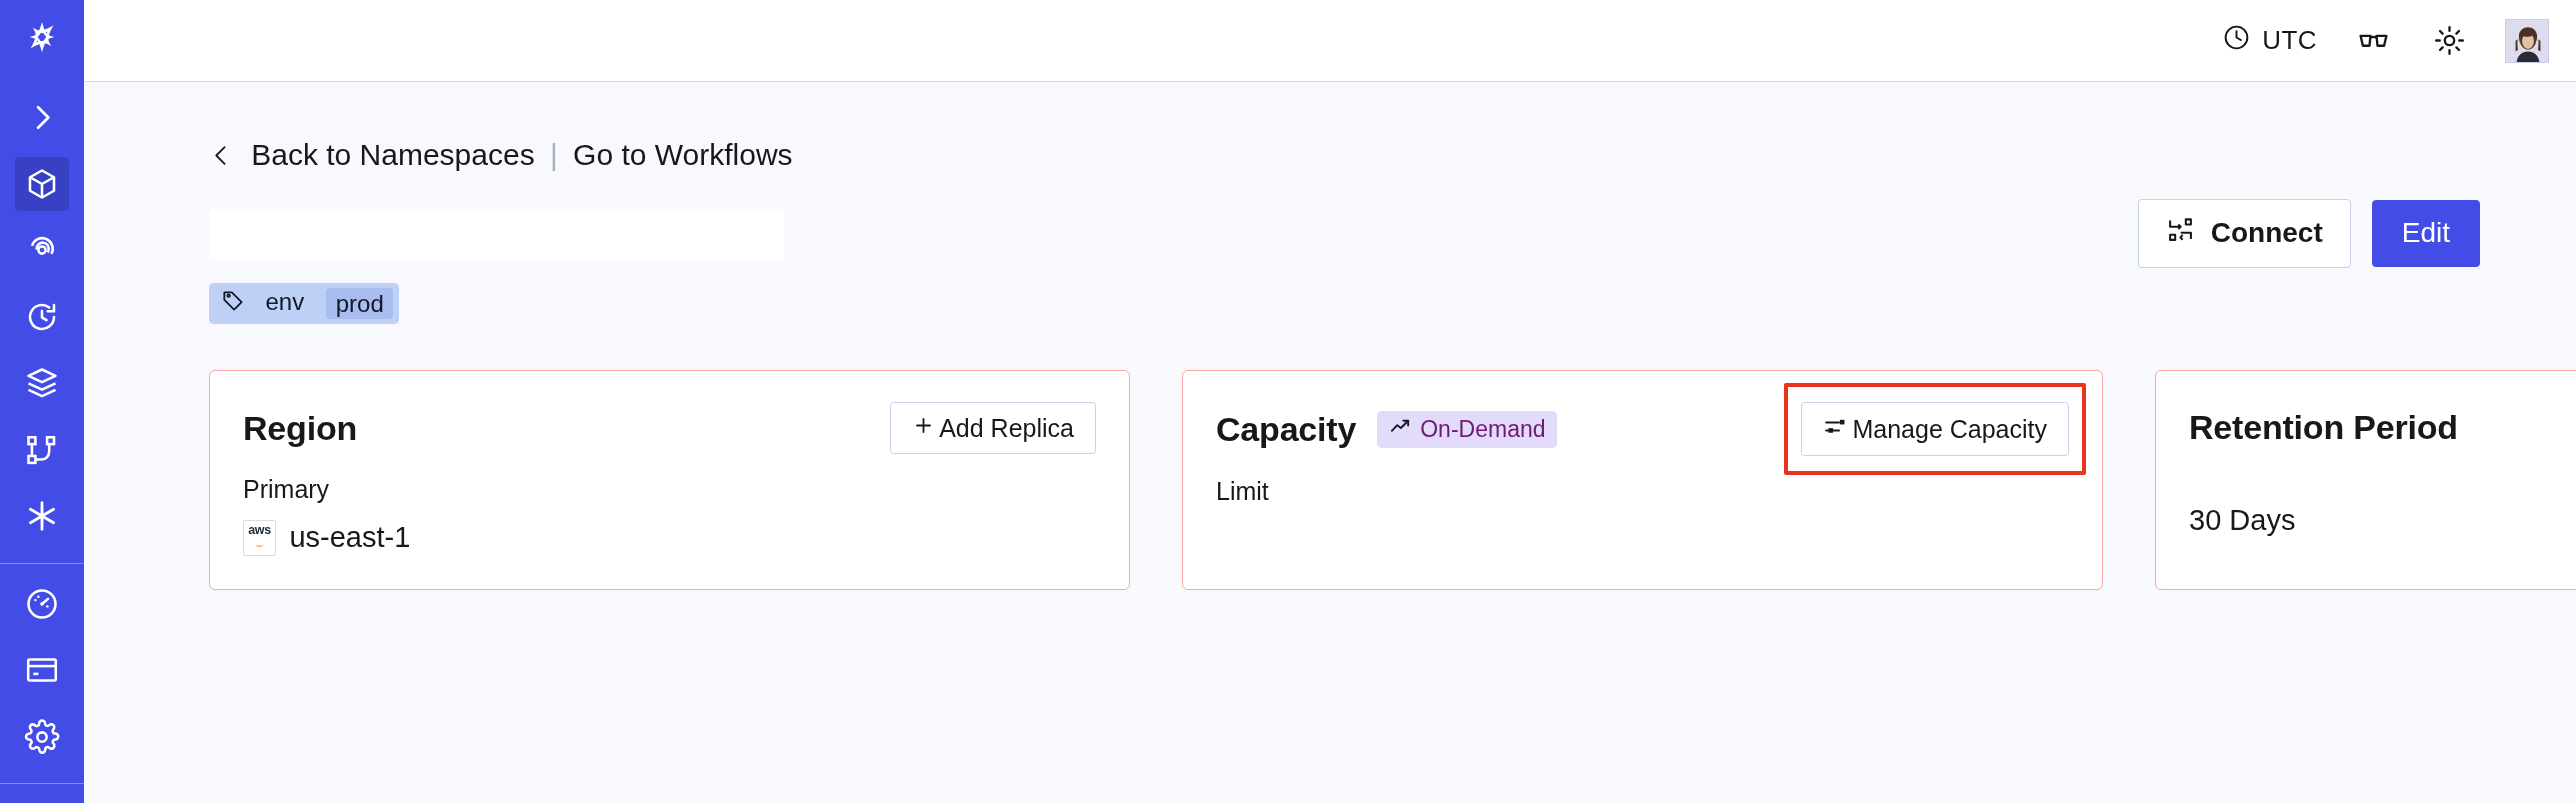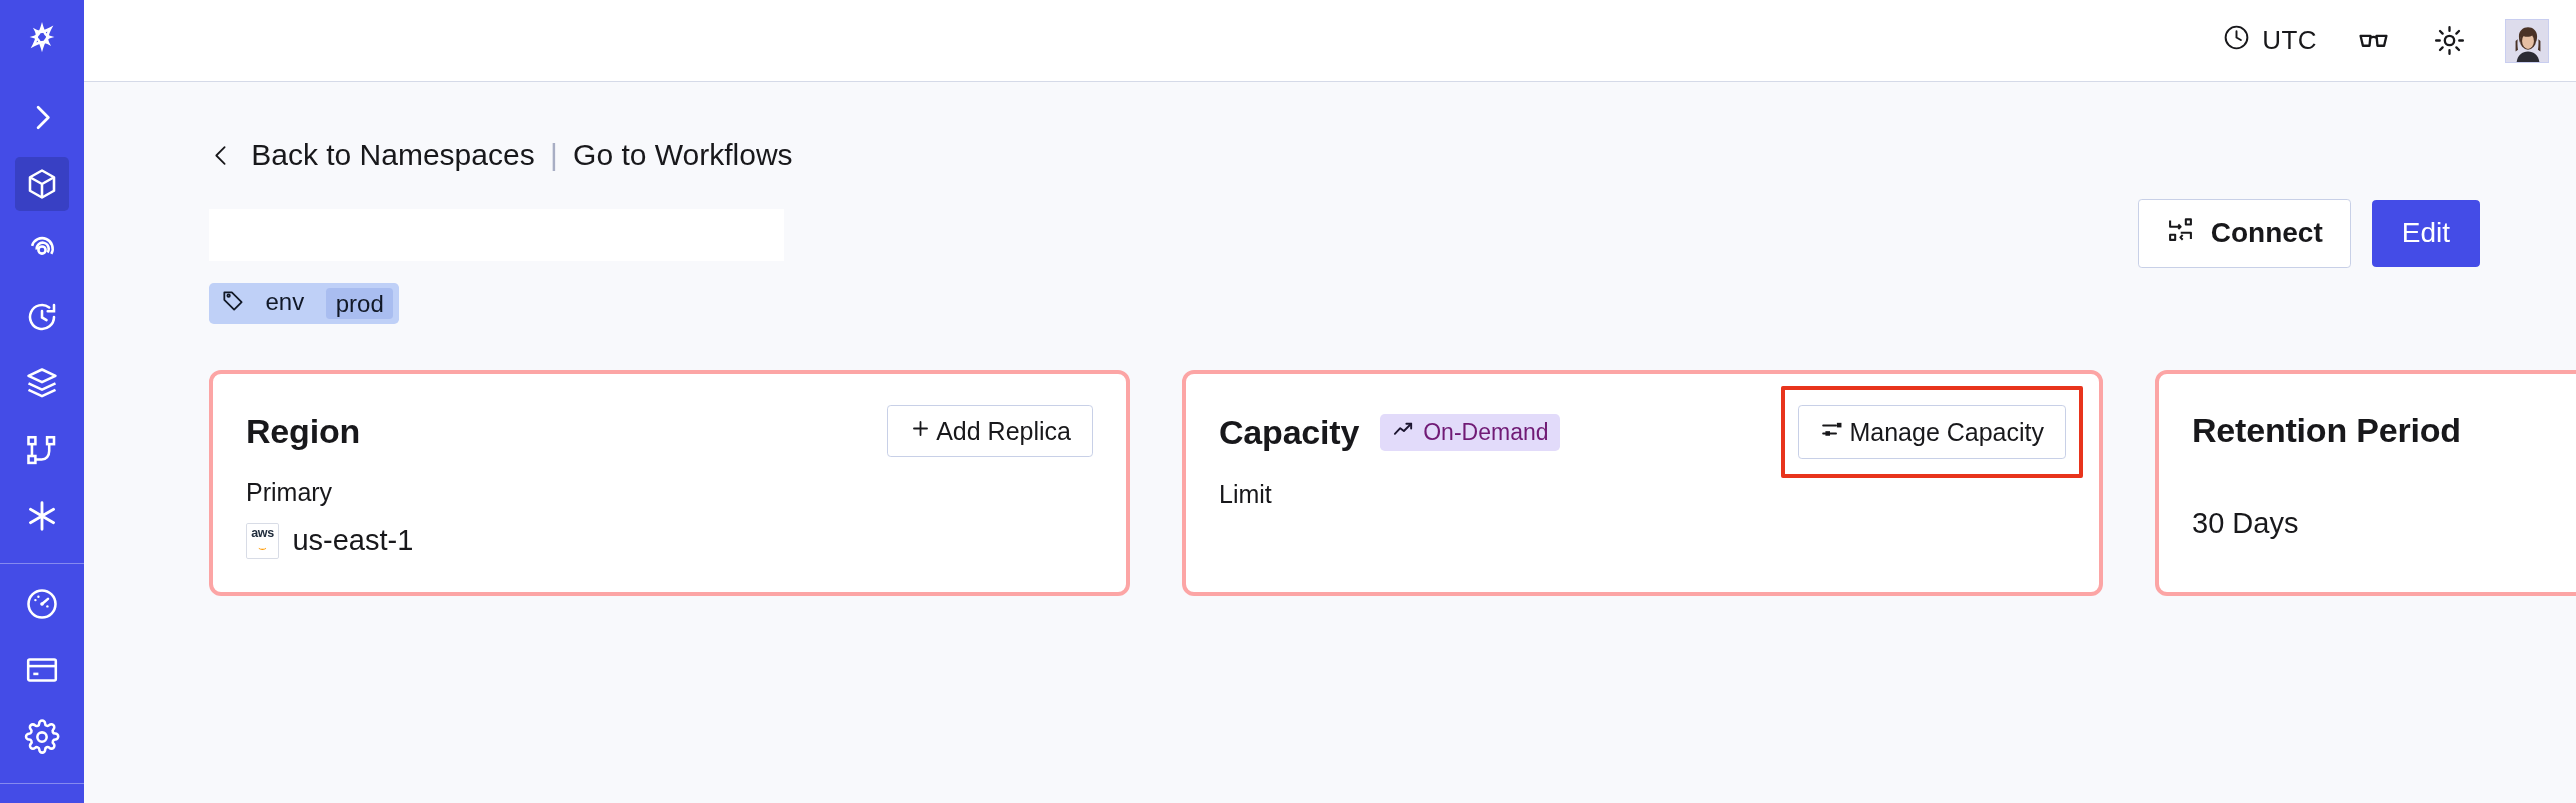--- a/index.html
+++ b/index.html
@@ -204,22 +204,22 @@
 
   
   .cards {
     display: flex;
     gap: 52px;
     margin-top: 46px;
     align-items: stretch;
   }
   .card {
     background: #ffffff;
-    border: 4px solid #fca5a5;
-    border-radius: 12px;
+    border: 1px solid #fca5a5;
+    border-radius: 6px;
     padding: 31px 33px 33px 33px;
     min-height: 209px;
     position: relative;
   }
   .card-region   { width: 921px; flex: 0 0 921px; }
   .card-capacity { width: 921px; flex: 0 0 921px; }
   .card-retention{ width: 537px; flex: 0 0 537px; }
 
   .card-head {
     display: flex;

